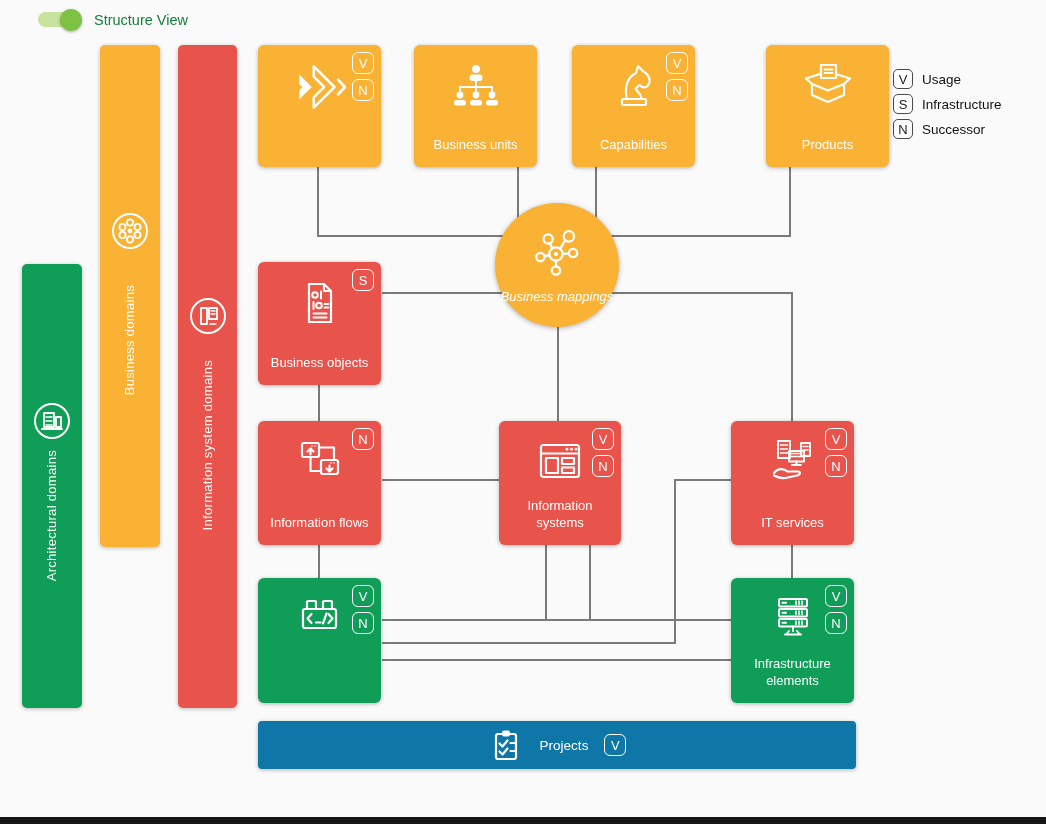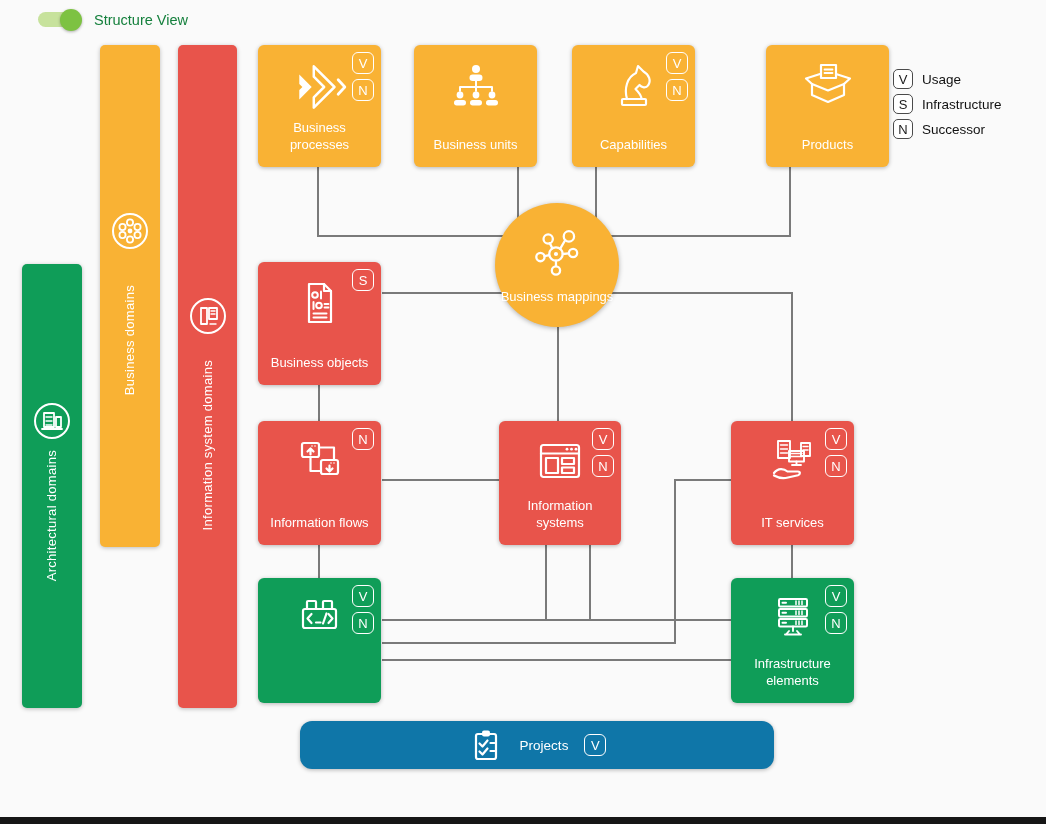--- a/index.html
+++ b/index.html
@@ -16,25 +16,25 @@
   .node .icn{position:absolute;top:13px;left:0;right:0;display:flex;justify-content:center;}
   .node .lbl{position:absolute;left:5px;right:5px;bottom:13px;text-align:center;
              font-size:13px;line-height:1.3;}
   .badges{position:absolute;top:7px;right:7px;display:flex;flex-direction:column;gap:5px;z-index:3;}
   .badge{width:22px;height:22px;border:1.5px solid #fff;border-radius:6px;color:#fff;
          font-size:13px;display:flex;align-items:center;justify-content:center;}
   
   #n-business-mappings{position:absolute;z-index:3;left:495px;top:203px;width:124px;height:124px;
       border-radius:50%;background:#F9B234;box-shadow:0 1px 5px rgba(0,0,0,.3);color:#fff;
       display:flex;flex-direction:column;align-items:center;justify-content:center;}
-  #n-business-mappings .lbl{font-size:13px;line-height:1.3;text-align:left;margin-top:2px;}
-  
-  #n-projects{position:absolute;z-index:2;left:258px;top:721px;width:474px;height:48px;
-      border-radius:12px;box-shadow:0 1px 4px rgba(0,0,0,.28);display:flex;align-items:center;
-      justify-content:center;gap:16px;color:#fff;margin-left:42px;}
+  #n-business-mappings .lbl{font-size:13px;line-height:1.3;text-align:left;margin-top:2px;font-style:italic;}
+  
+  #n-projects{position:absolute;z-index:2;left:258px;top:721px;width:598px;height:48px;
+      border-radius:4px;box-shadow:0 1px 4px rgba(0,0,0,.28);display:flex;align-items:center;
+      justify-content:center;gap:16px;color:#fff;}
   #n-projects .lbl{font-size:13.5px;}
   
   .dbar{position:absolute;z-index:2;width:60px;border-radius:5px;box-shadow:0 1px 4px rgba(0,0,0,.25);color:#fff;}
   .dbar .dicon{position:absolute;left:50%;transform:translateX(-50%);}
   .dbar .dlbl{position:absolute;left:0;right:0;margin:auto;width:16px;
       writing-mode:vertical-rl;transform:rotate(180deg);font-size:13px;letter-spacing:.3px;
       white-space:nowrap;}
   #bar-architectural{left:22px;top:264px;height:444px;}
   #bar-architectural .dicon{top:137px;} #bar-architectural .dlbl{top:186px;}
   #bar-business{left:100px;top:45px;height:502px;}
@@ -159,21 +159,20 @@
       <svg class="ic" width="58" height="58" viewBox="0 0 56 56">
           <path d="M8 16 L20 28 L8 40 L8 31 L11 28 L8 25 Z" fill="#fff" stroke="none"></path>
           <path d="M22 8 L42 28 L22 48 L22 38 L32 28 L22 18 Z" stroke-width="2.4"></path>
           <path d="M45.5 21 L52 28 L45.5 35" stroke-width="2.6"></path>
         </svg>
     </span>
     <div class="badges">
         <span class="badge">V</span>
         <span class="badge">N</span>
       </div>
-    <div class="lbl">Business processes</div>
   </div>
 
   <div class="node yellow" id="n-business-units">
     <span class="icn">
       <svg class="ic" width="56" height="56" viewBox="0 0 56 56">
           <circle cx="28" cy="11" r="4" fill="#fff" stroke="none"></circle>
           <rect x="21.5" y="16.5" width="13" height="6.5" rx="3.2" fill="#fff" stroke="none"></rect>
           <path d="M28 23 V29 M12 29 H44 M12 29 V33 M28 29 V33 M44 29 V33" stroke-width="2"></path>
           <circle cx="12" cy="37" r="3.4" fill="#fff" stroke="none"></circle>
           <circle cx="28" cy="37" r="3.4" fill="#fff" stroke="none"></circle>

